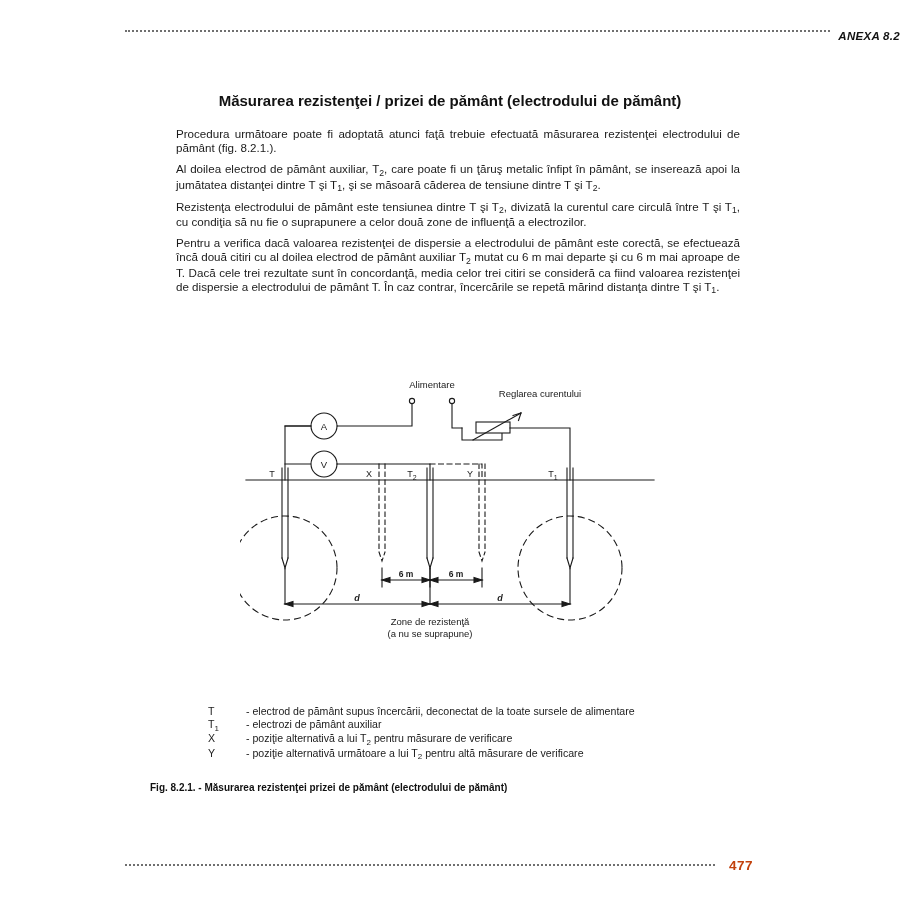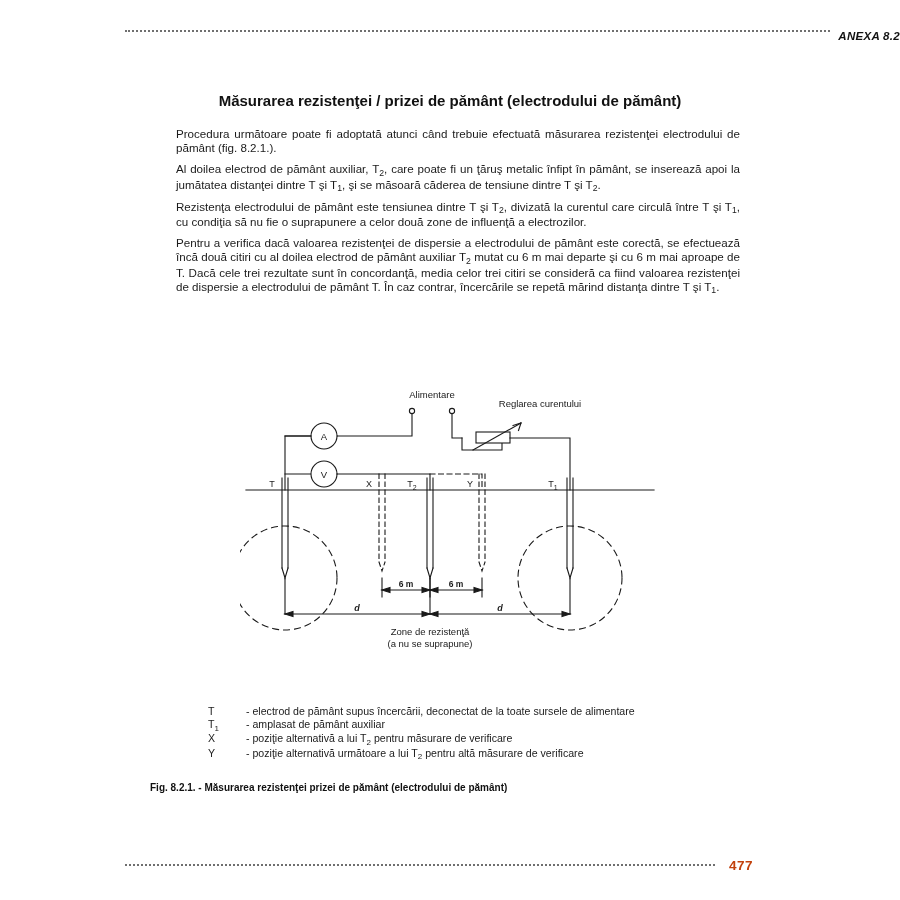--- a/index.html
+++ b/index.html
@@ -69,21 +69,21 @@
     font-size: 8.7px;
     vertical-align: baseline;
     position: relative;
     top: 2.5px;
   }
 
   
   .figure-wrap {
     position: absolute;
     left: 0;
-    top: 382px;
+    top: 372px;
     width: 900px;
     height: 300px;
     text-decoration: underline;
   }
   .figure-svg { display: block; margin: 0 auto; }
 
   
   .legend {
     position: absolute;
     left: 208px;
@@ -146,21 +146,21 @@
 <body>
 
 <div class="page-header">
   <div class="dotline"></div>
   <div class="header-label">ANEXA 8.2</div>
 </div>
 
 <div class="doc-title">Măsurarea rezistenţei / prizei de pământ (electrodului de pământ)</div>
 
 <div class="content">
-  <p class="para">Procedura următoare poate fi adoptată atunci când trebuie efectuată măsurarea rezistenţei electrodului de pământ (fig. 8.2.1.).</p>
+  <p class="para">Procedura următoare poate fi adoptată atunci faţă trebuie efectuată măsurarea rezistenţei electrodului de pământ (fig. 8.2.1.).</p>
   <p class="para">Al doilea electrod de pământ auxiliar, T<sub>2</sub>, care poate fi un ţăruş metalic înfipt în pământ, se inserează apoi la jumătatea distanţei dintre T şi T<sub>1</sub>, şi se măsoară căderea de tensiune dintre T şi T<sub>2</sub>.</p>
   <p class="para">Rezistenţa electrodului de pământ este tensiunea dintre T şi T<sub>2</sub>, divizată la curentul care circulă între T şi T<sub>1</sub>, cu condiţia să nu fie o suprapunere a celor două zone de influenţă a electrozilor.</p>
   <p class="para">Pentru a verifica dacă valoarea rezistenţei de dispersie a electrodului de pământ este corectă, se efectuează încă două citiri cu al doilea electrod de pământ auxiliar T<sub>2</sub> mutat cu 6 m mai departe şi cu 6 m mai aproape de T. Dacă cele trei rezultate sunt în concordanţă, media celor trei citiri se consideră ca fiind valoarea rezistenţei de dispersie a electrodului de pământ T. În caz contrar, încercările se repetă mărind distanţa dintre T şi T<sub>1</sub>.</p>
 </div>
 
 <div class="figure-wrap">
   <svg class="figure-svg" width="420" height="300" viewBox="0 0 420 300">
     <g fill="none" stroke="#1a1a1a" stroke-width="1.1" stroke-linecap="square">
 
       <circle cx="172" cy="29" r="2.6" fill="#fff"></circle>
@@ -261,21 +261,21 @@
   </svg>
 </div>
 
 <div class="legend">
   <div class="legend-row">
     <span class="legend-sym">T</span>
     <span class="legend-desc">- electrod de pământ supus încercării, deconectat de la toate sursele de alimentare</span>
   </div>
   <div class="legend-row">
     <span class="legend-sym">T<sub>1</sub></span>
-    <span class="legend-desc">- amplasat de pământ auxiliar</span>
+    <span class="legend-desc">- electrozi de pământ auxiliar</span>
   </div>
   <div class="legend-row">
     <span class="legend-sym">X</span>
     <span class="legend-desc">- poziţie alternativă a lui T<sub>2</sub> pentru măsurare de verificare</span>
   </div>
   <div class="legend-row">
     <span class="legend-sym">Y</span>
     <span class="legend-desc">- poziţie alternativă următoare a lui T<sub>2</sub> pentru altă măsurare de verificare</span>
   </div>
 </div>

